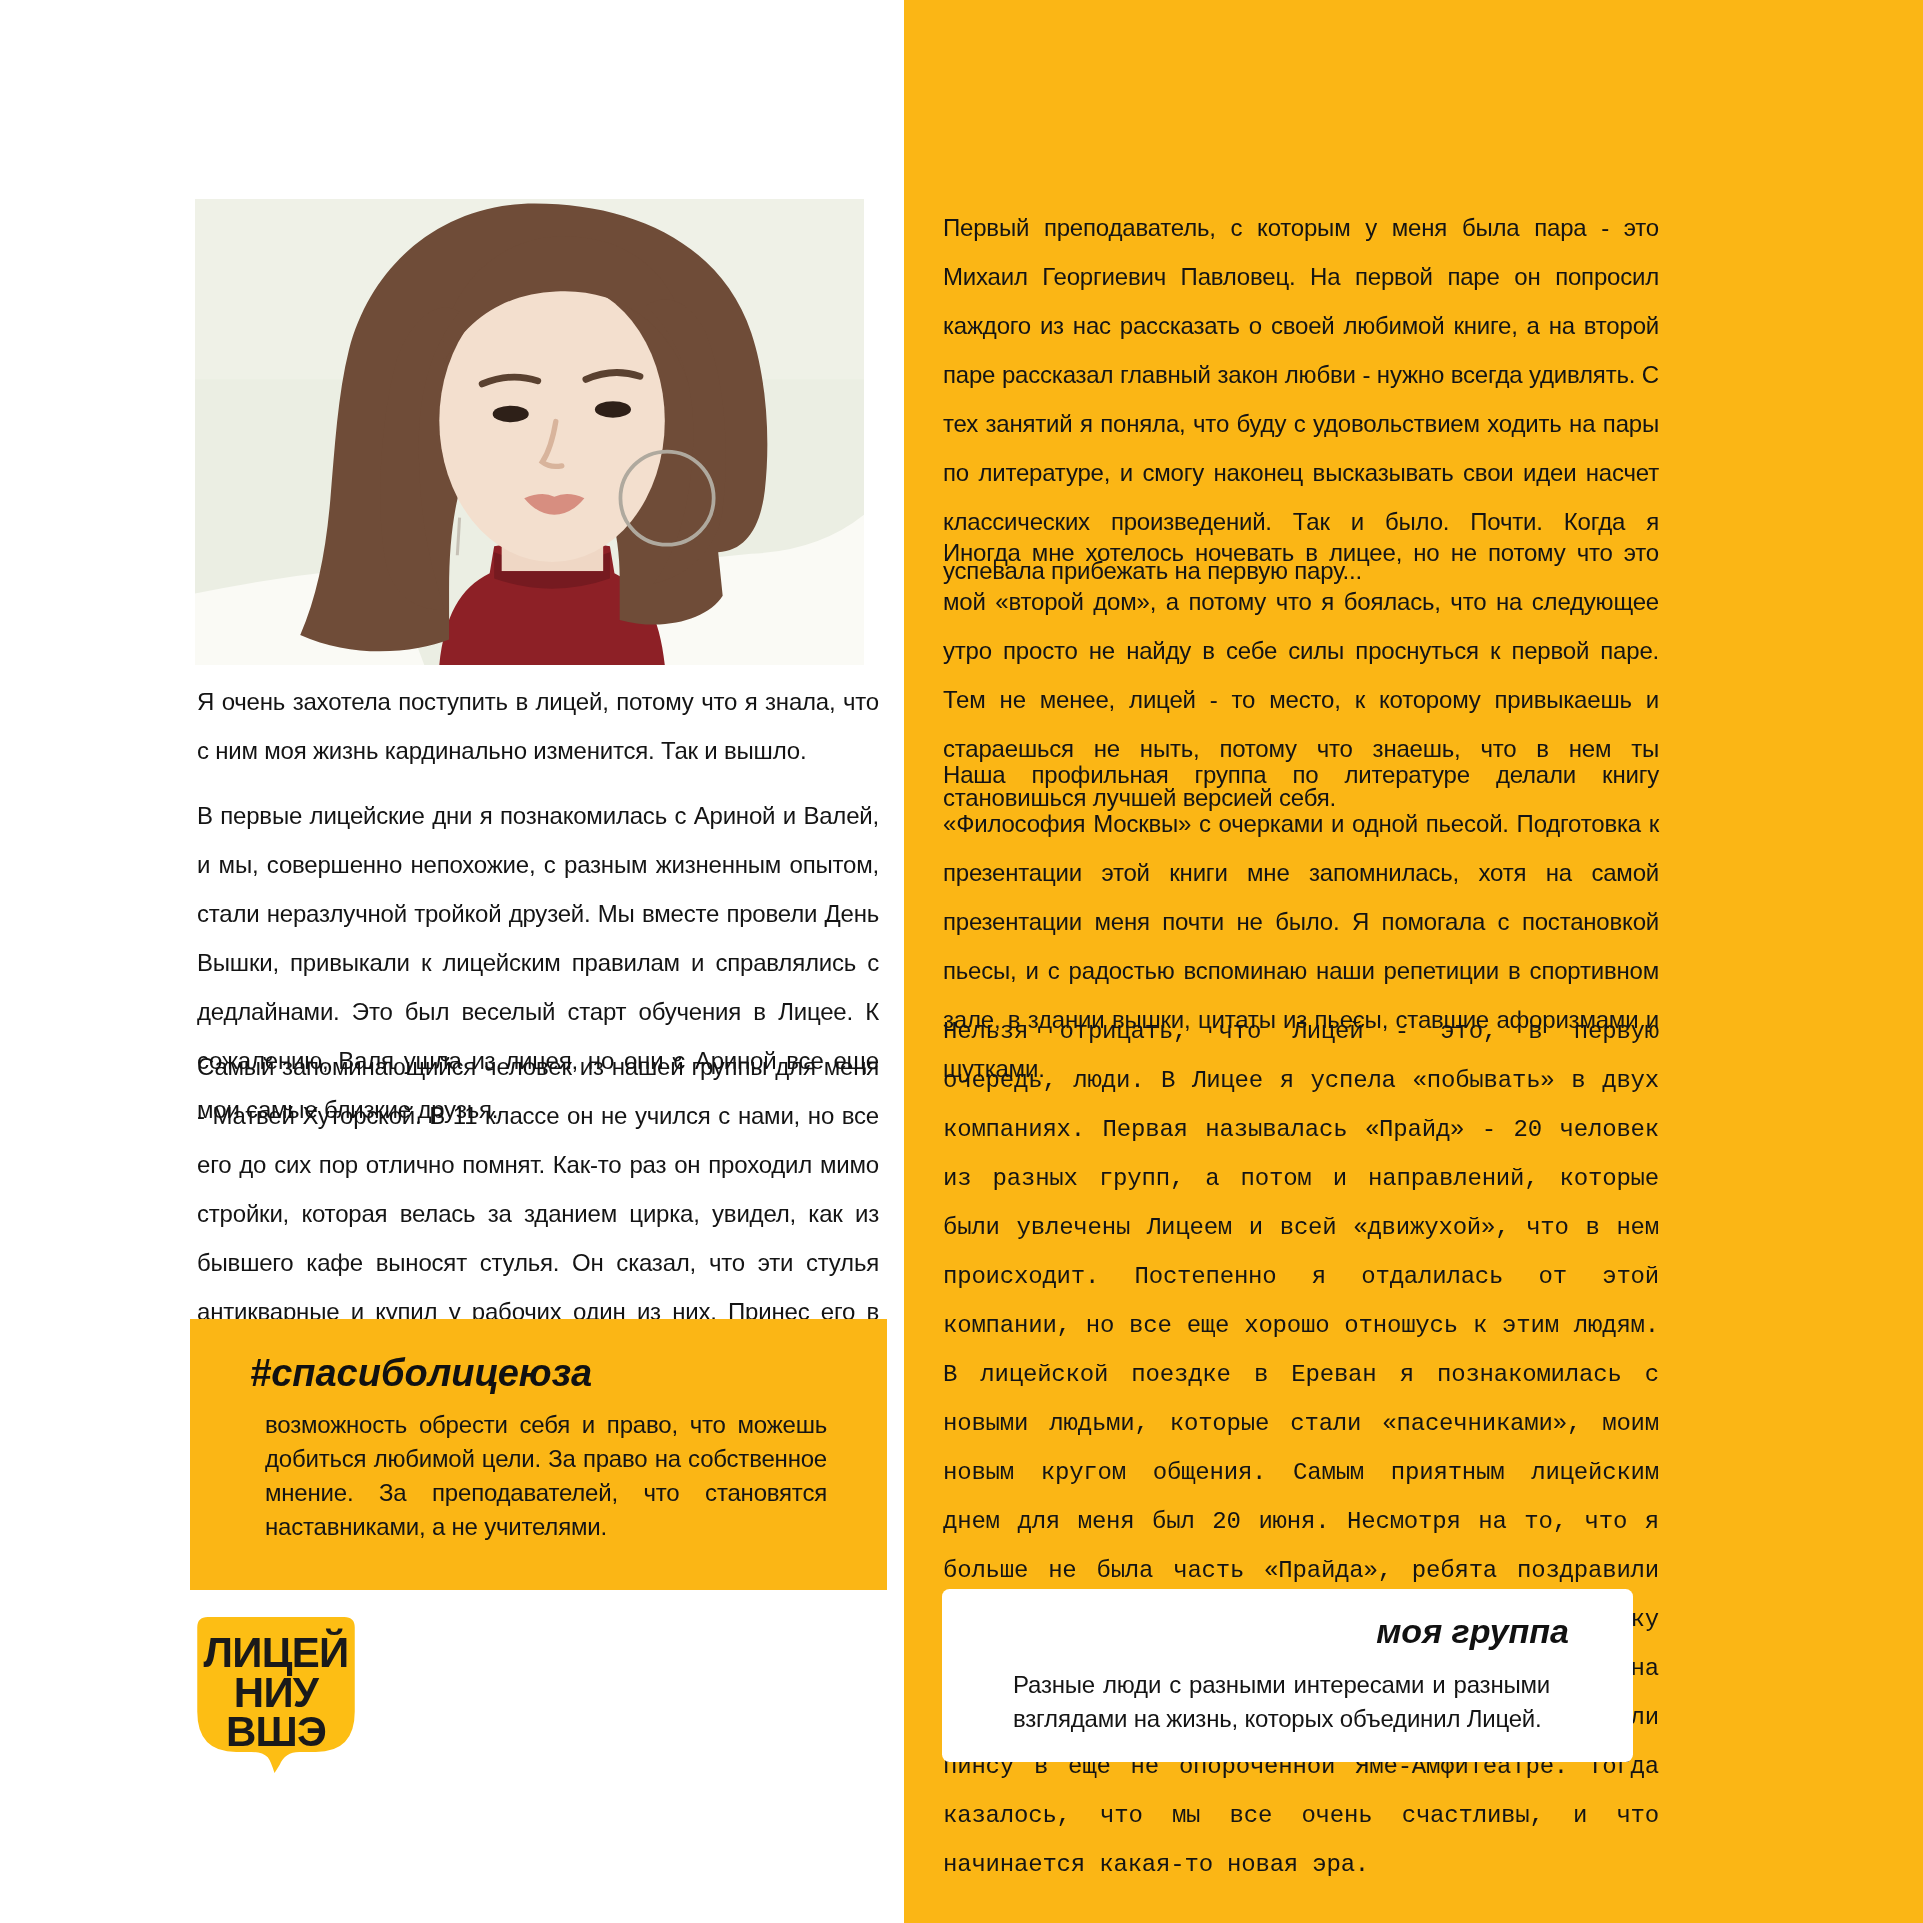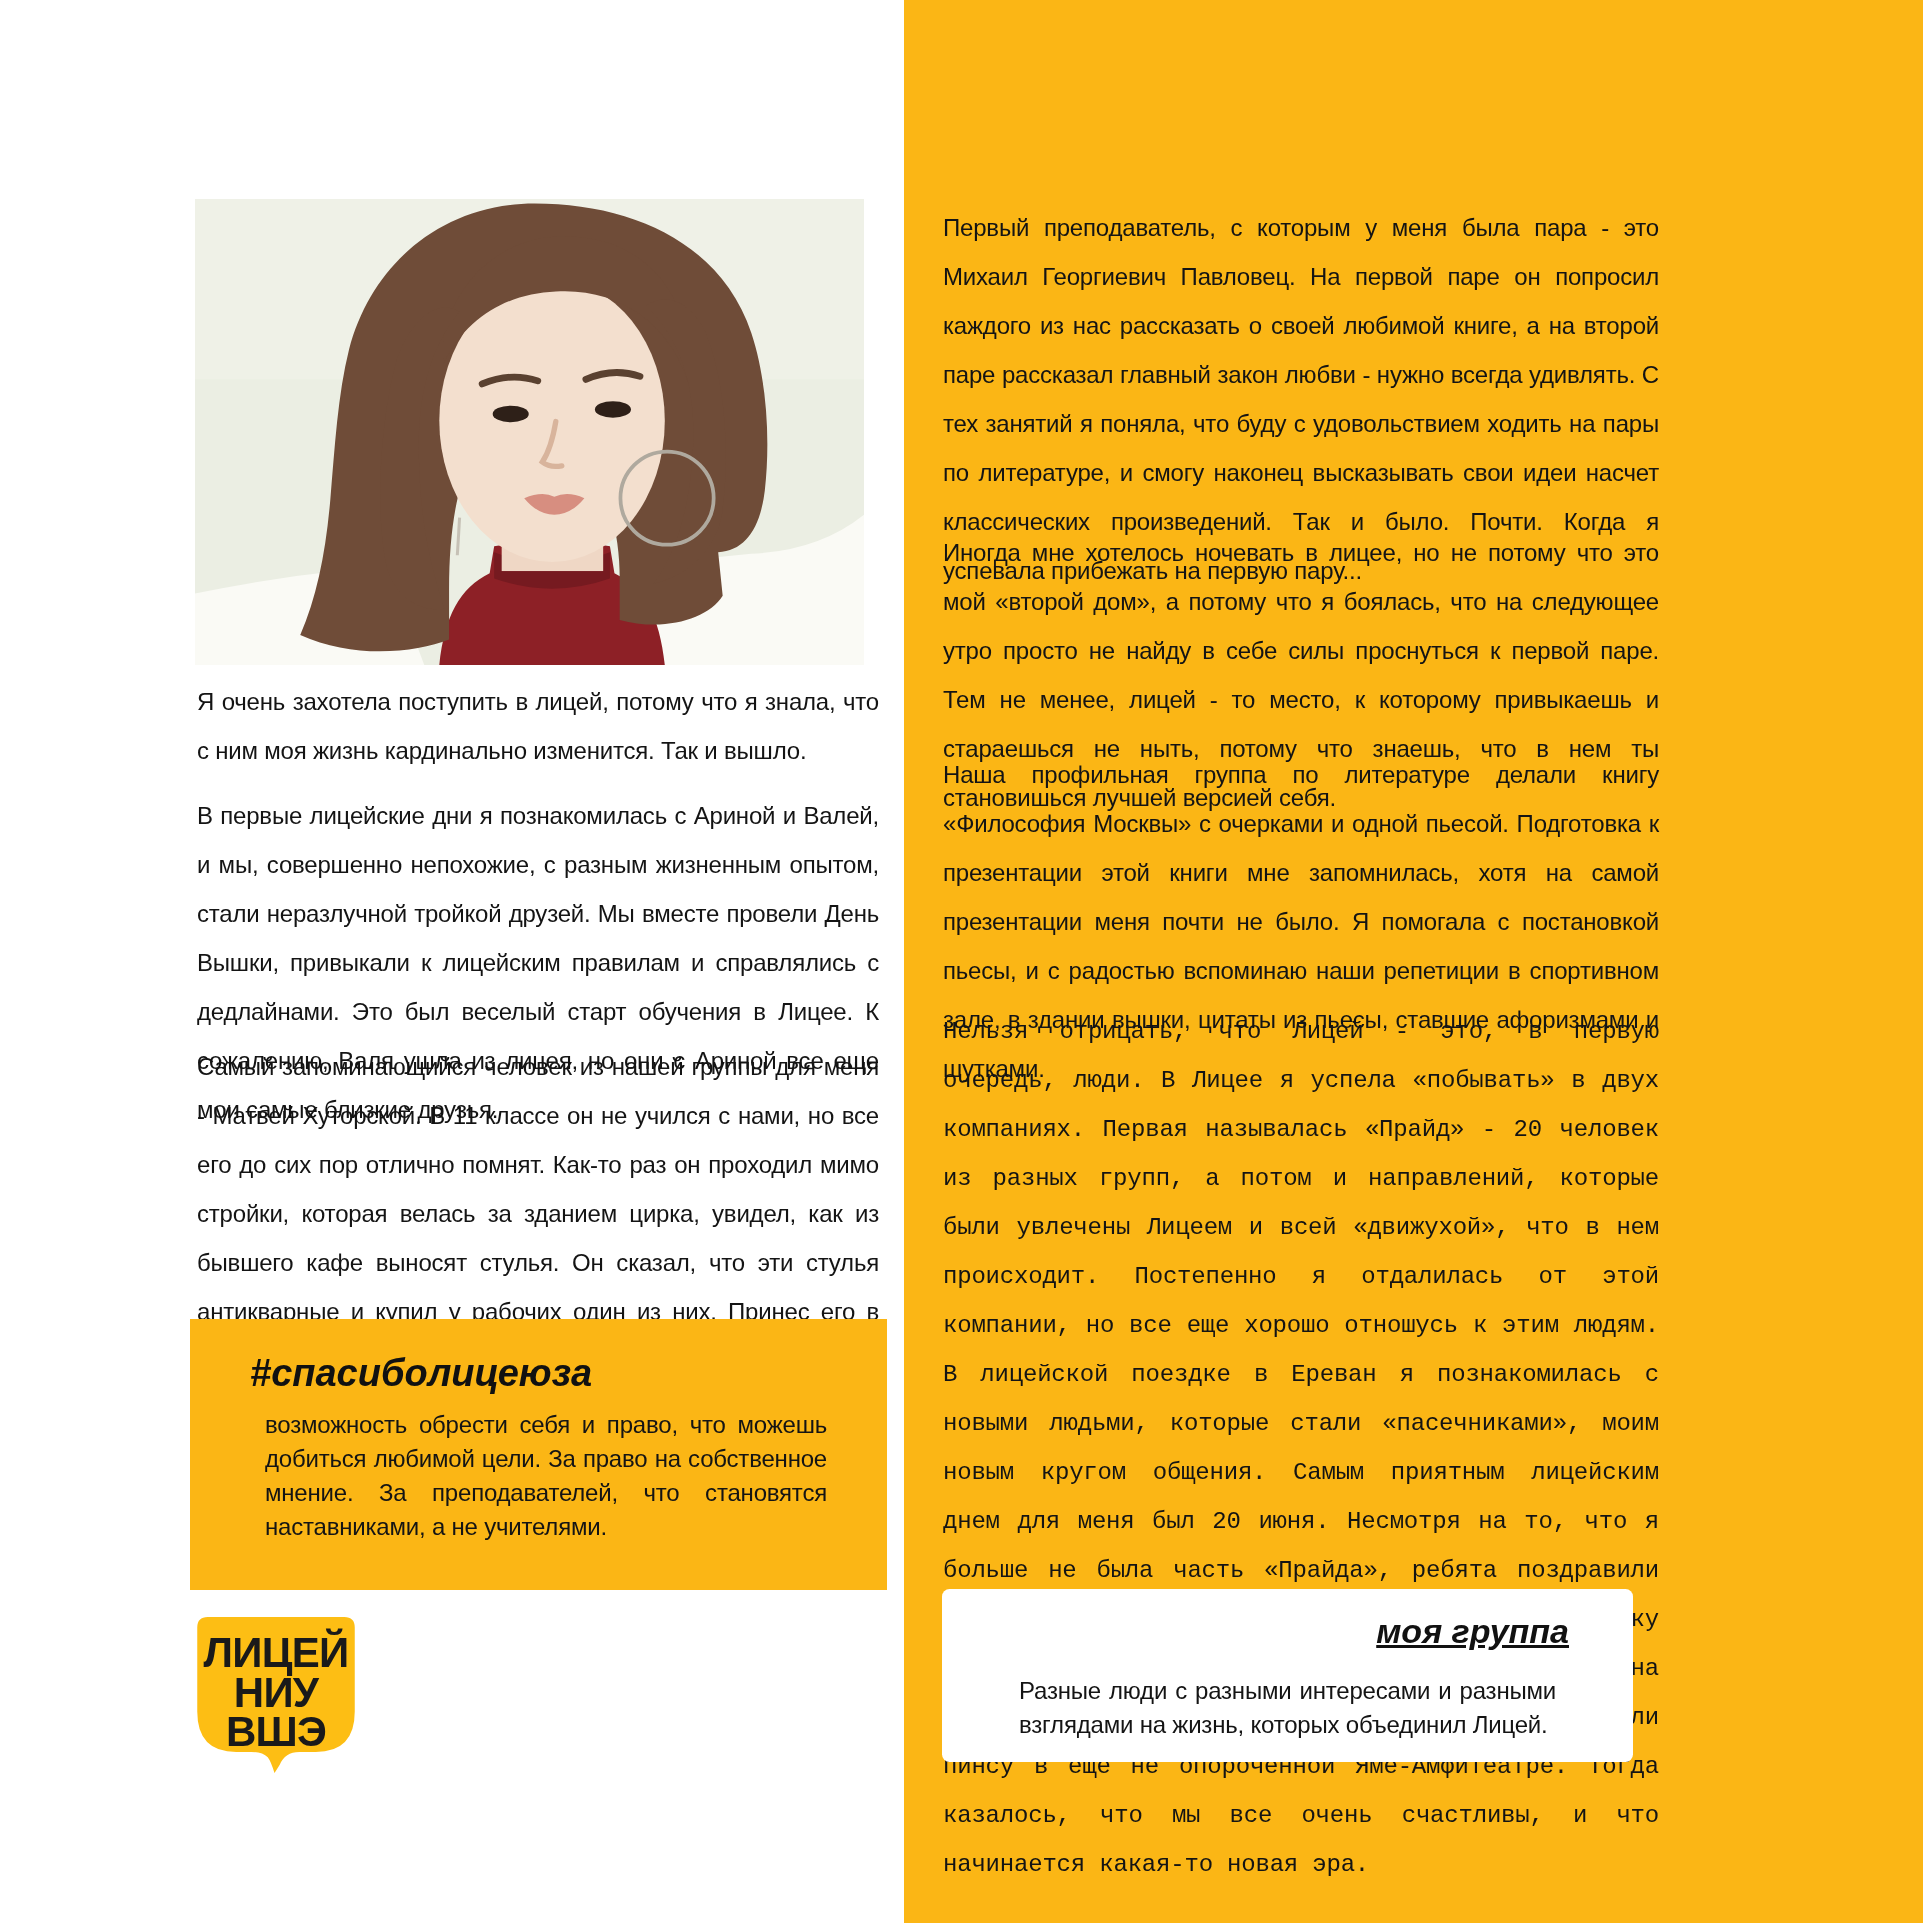--- a/index.html
+++ b/index.html
@@ -88,21 +88,20 @@
     background: #ffffff;
     border-radius: 7.5px;
   }
   .group-heading {
     position: absolute;
     right: 64px; top: 22.5px;
     font-size: 34px;
     font-weight: bold;
     font-style: italic;
     color: #111111;
-    text-decoration: underline;
   }
   .group-body {
     position: absolute;
     left: 69px; top: 77px;
     width: 537px;
     font-size: 24px;
     line-height: 34px;
     letter-spacing: -0.2px;
     text-align: justify;
     color: #141414;
@@ -167,17 +166,17 @@
     </svg>
   </div>
 
   <p id="rp1" class="para">Первый преподаватель, с которым у меня была пара - это Михаил Георгиевич Павловец. На первой паре он попросил каждого из нас рассказать о своей любимой книге, а на второй паре рассказал главный закон любви - нужно всегда удивлять. С тех занятий я поняла, что буду с удовольствием ходить на пары по литературе, и смогу наконец высказывать свои идеи насчет классических произведений. Так и было. Почти. Когда я успевала прибежать на первую пару...</p>
   <p id="rp2" class="para">Иногда мне хотелось ночевать в лицее, но не потому что это мой «второй дом», а потому что я боялась, что на следующее утро просто не найду в себе силы проснуться к первой паре. Тем не менее, лицей - то место, к которому привыкаешь и стараешься не ныть, потому что знаешь, что в нем ты становишься лучшей версией себя.</p>
   <p id="rp3" class="para">Наша профильная группа по литературе делали книгу «Философия Москвы» с очерками и одной пьесой. Подготовка к презентации этой книги мне запомнилась, хотя на самой презентации меня почти не было. Я помогала с постановкой пьесы, и с радостью вспоминаю наши репетиции в спортивном зале, в здании вышки, цитаты из пьесы, ставшие афоризмами и шутками.</p>
   <p id="rp4" class="para">Нельзя отрицать, что Лицей - это, в первую очередь, люди. В Лицее я успела «побывать» в двух компаниях. Первая называлась «Прайд» - 20 человек из разных групп, а потом и направлений, которые были увлечены Лицеем и всей «движухой», что в нем происходит. Постепенно я отдалилась от этой компании, но все еще хорошо отношусь к этим людям. В лицейской поездке в Ереван я познакомилась с новыми людьми, которые стали «пасечниками», моим новым кругом общения. Самым приятным лицейским днем для меня был 20 июня. Несмотря на то, что я больше не была часть «Прайда», ребята поздравили меня с днем рождения и подарили огромную корзинку фруктов. С «пасечниками» мы в тот день пошли на факультатив по современному искусству, а потом ели пинсу в еще не опороченной Яме-Амфитеатре. Тогда казалось, что мы все очень счастливы, и что начинается какая-то новая эра.</p>
 
   <div class="group-box">
     <div class="group-heading">моя группа</div>
-    <p class="group-body" style="margin:8px">Разные люди с разными интересами и разными взглядами на жизнь, которых объединил Лицей.</p>
+    <p class="group-body" style="margin:2px">Разные люди с разными интересами и разными взглядами на жизнь, которых объединил Лицей.</p>
   </div>
 
 </div>
 
 
 </body></html>

